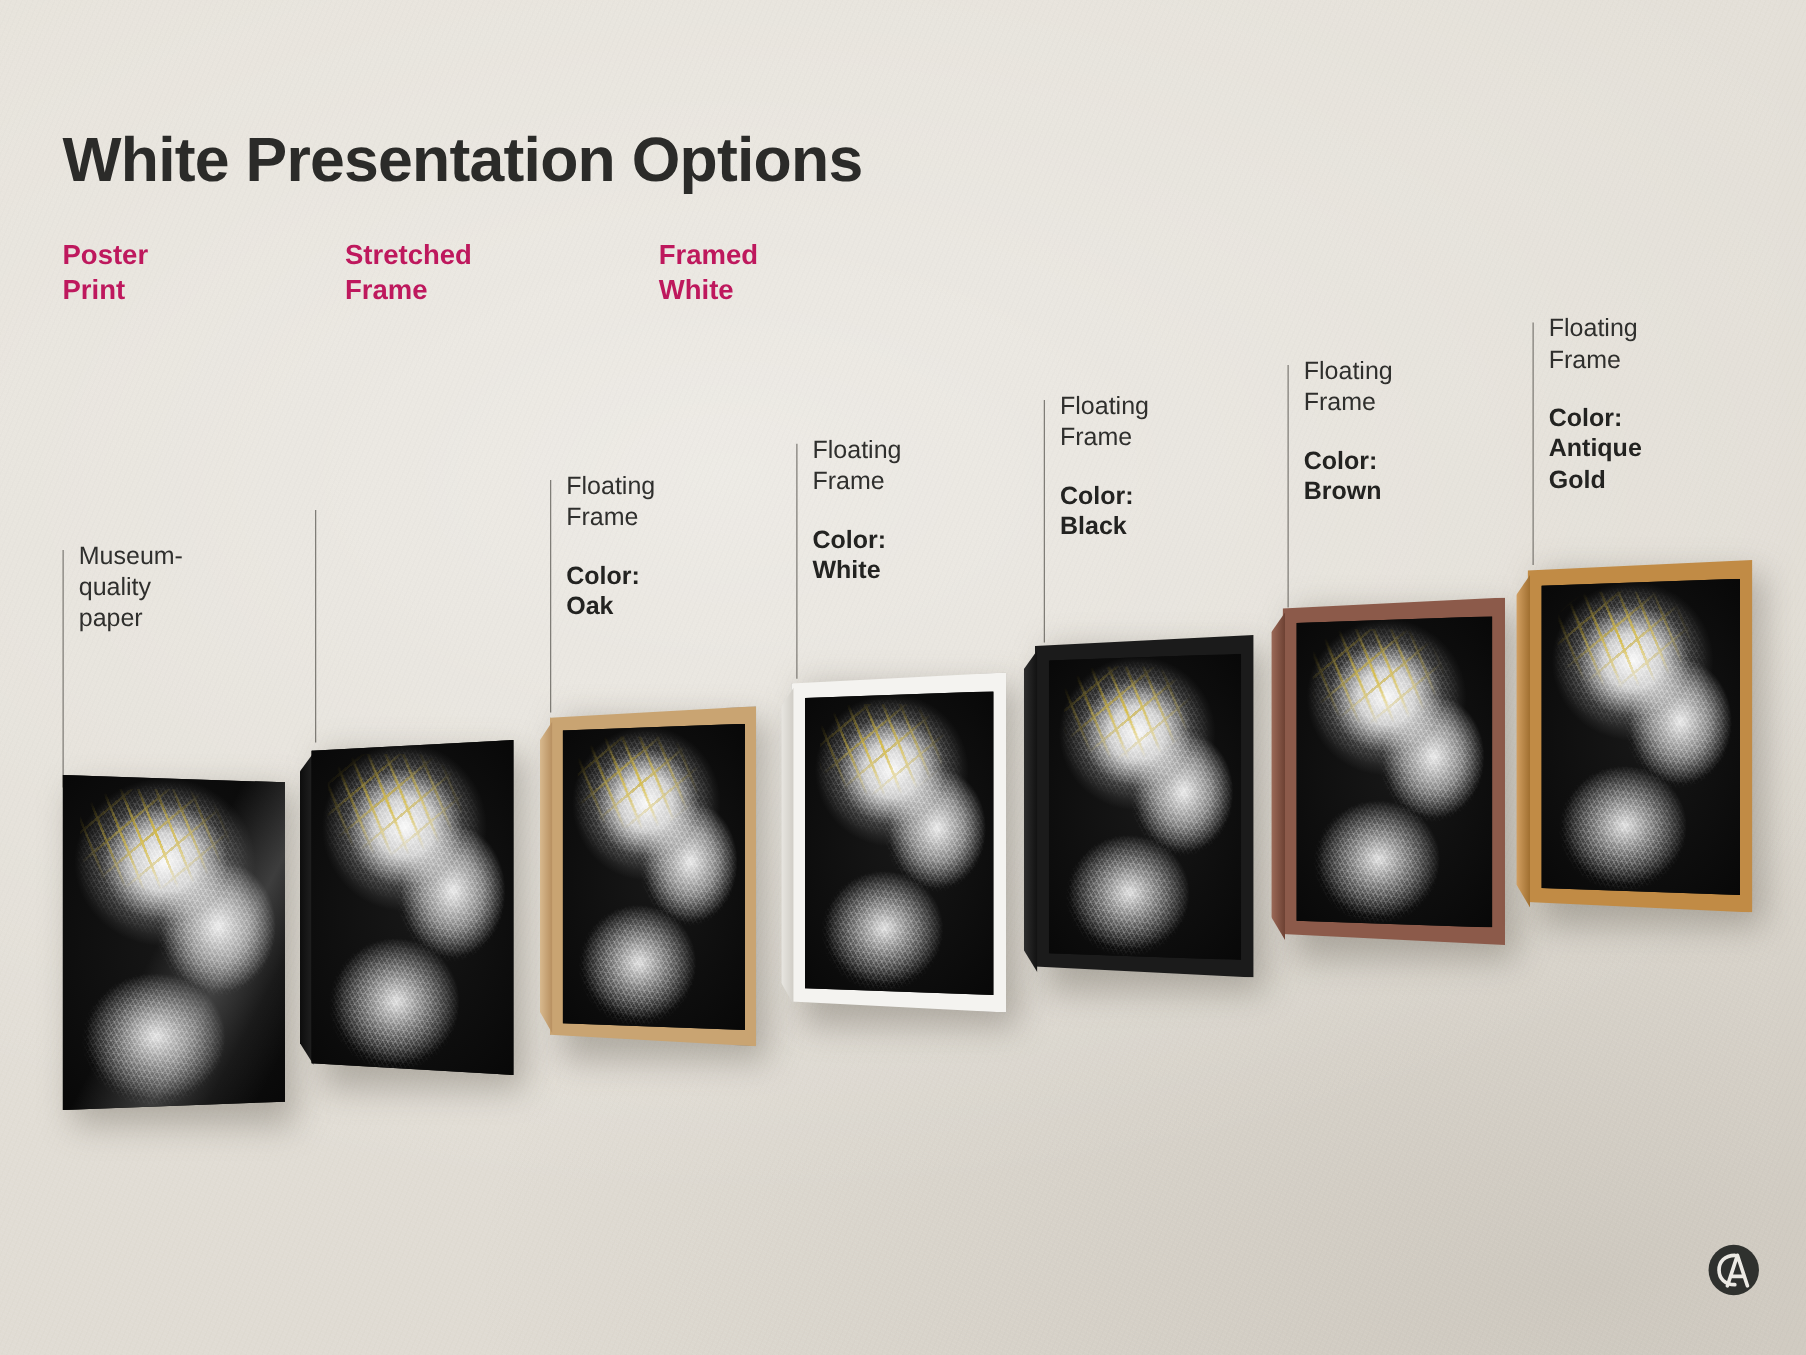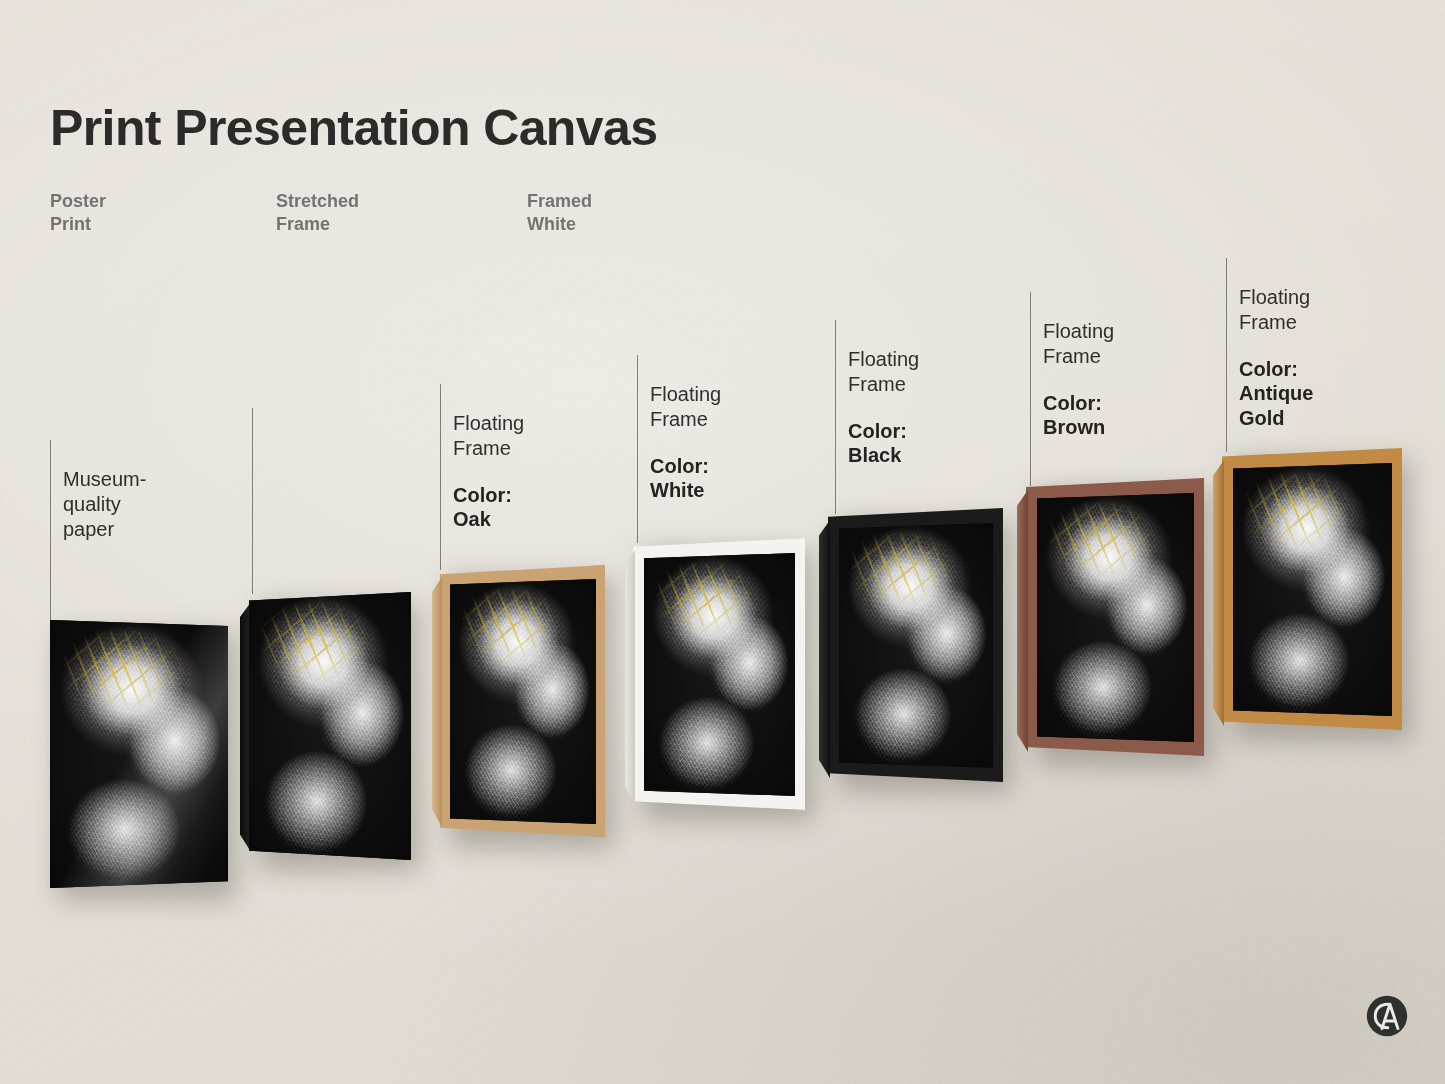--- a/index.html
+++ b/index.html
@@ -29,34 +29,34 @@
   }
 
   
   #title {
     position:absolute; left:50px; top:99px;
     font-size:50px; font-weight:700; letter-spacing:-.6px;
     color:#2b2b29; white-space:nowrap;
   }
   .cat {
     position:absolute;
-    font-size:18px; font-weight:700; line-height:1.28;
-    color:#737373; white-space:pre-line;
+    font-size:22px; font-weight:700; line-height:1.28;
+    color:#be185d; white-space:pre-line;
   }
 
   
   .anno { position:absolute; }
   .anno .rule {
     position:absolute; left:0; top:0;
     width:1.4px; background:#6c6a64; opacity:.85;
   }
   .anno .txt { position:absolute; left:13px; top:-7px; width:175px; }
   .anno .t-light {
     font-size:20px; font-weight:400; line-height:1.24;
-    color:#2f2f2d; white-space:pre-line;margin-top:34px;
+    color:#2f2f2d; white-space:pre-line;
   }
   .anno .t-bold {
     font-size:20px; font-weight:700; line-height:1.24;
     color:#232321; white-space:pre-line; margin-top:22px;
   }
 
   
   .piece { position:absolute; }
   .piece .shadow {
     position:absolute; border-radius:2px;
@@ -115,21 +115,21 @@
     width:42px; height:42px;
   }
 </style>
 </head>
 <body>
 
 <div id="wall">
   <div id="wall-grain"></div>
 </div>
 
-<div id="title">Print Presentation Canvas</div>
+<div id="title">White Presentation Options</div>
 
 <div class="cat" style="left:50px; top:190px;">Poster
 Print</div>
 <div class="cat" style="left:276px; top:190px;">Stretched
 Frame</div>
 <div class="cat" style="left:527px; top:190px;">Framed
 White</div>
 
 <div class="anno" style="left:50px; top:440px;">
   <div class="rule" style="height:190px;"></div>

